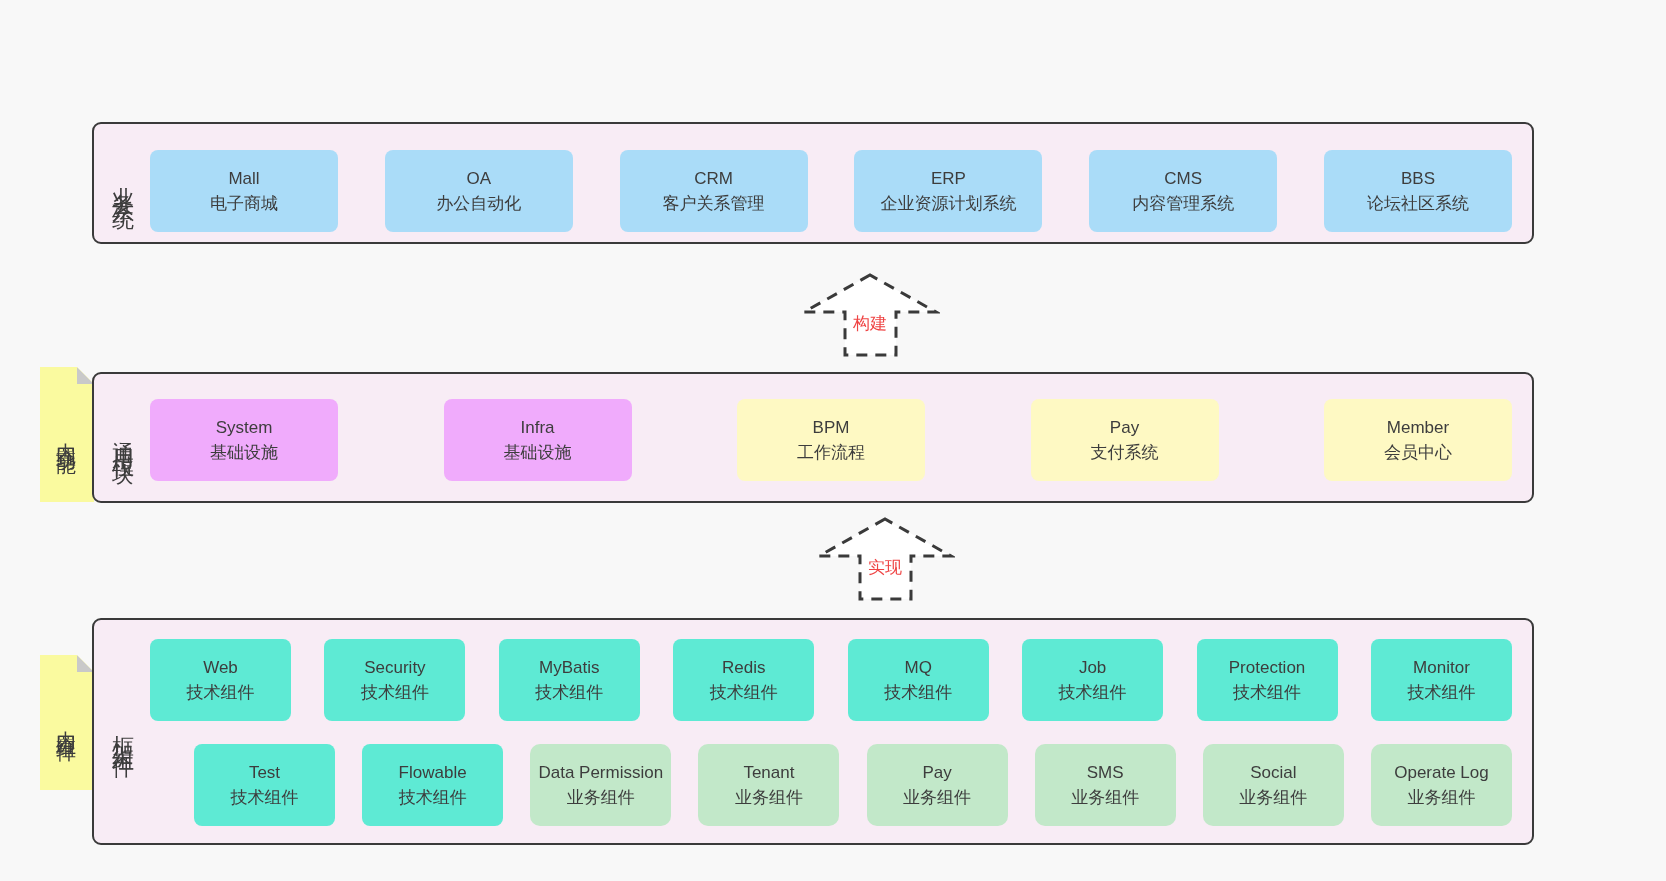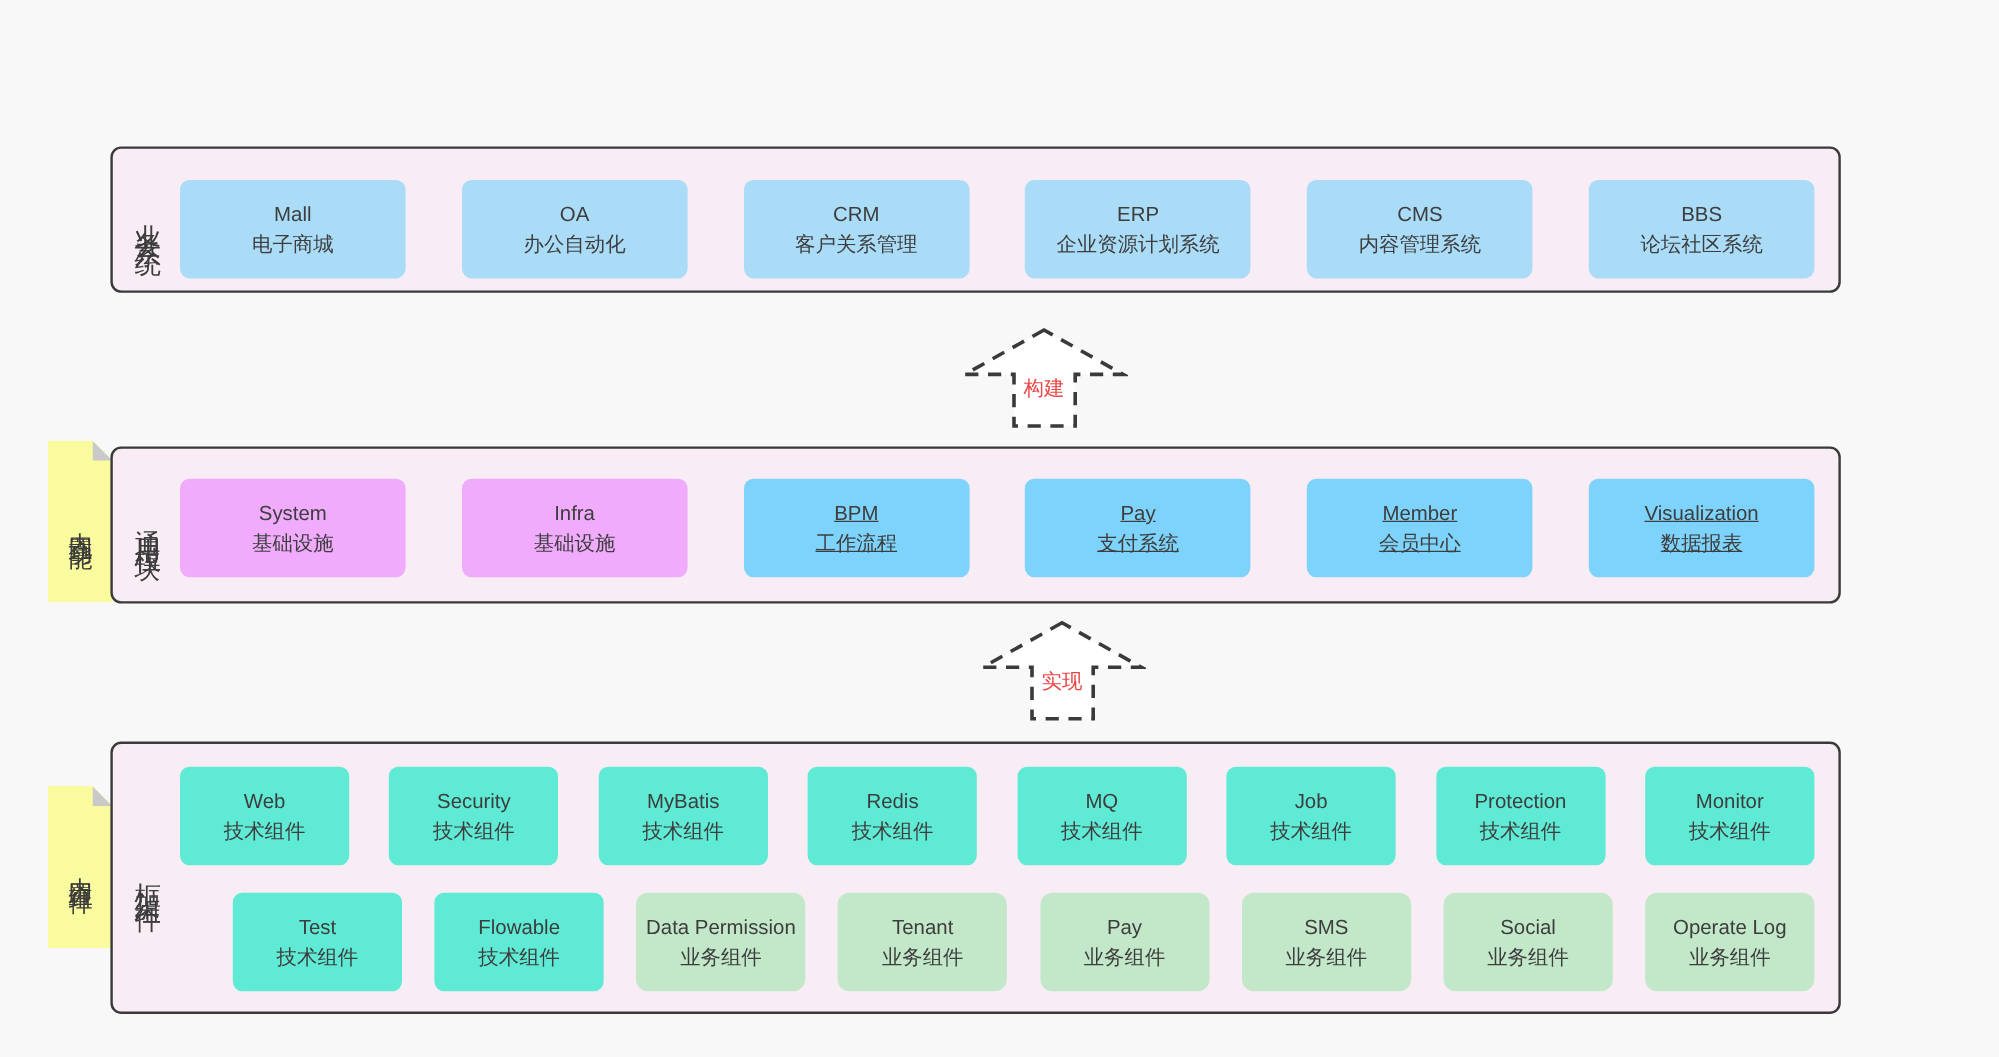--- a/index.html
+++ b/index.html
@@ -50,21 +50,21 @@
     align-items:center;justify-content:center;
     text-align:center;
     font-size:17px;line-height:25px;
     color:#3d3d3d;
     padding:0 6px;box-sizing:border-box;
   }
   .box-wide{width:188px;}
   .box-narrow{width:141px;}
   .box[data-variant="blue"]{background:#aadcf8;}
   .box[data-variant="red"]{background:#f0abfc;}
-  .box[data-variant="pink"]{background:#7dd3fc;text-decoration:underline;}
+  .box[data-variant="pink"]{background:#fef9c3;}
   .box[data-variant="green"]{background:#5eead4;}
   .box[data-variant="lightgreen"]{background:#c2e8c9;border-radius:10px;}
 
   
   .note{
     position:absolute;left:40px;width:54px;
     background:#fafa9f;
     clip-path:polygon(0 0,calc(100% - 17px) 0,100% 17px,100% 100%,0 100%);
     z-index:1;
     display:flex;align-items:center;justify-content:center;
@@ -155,24 +155,20 @@
         <div>工作流程</div>
       </div>
       <div class="box box-wide" data-variant="pink">
         <div>Pay</div>
         <div>支付系统</div>
       </div>
       <div class="box box-wide" data-variant="pink">
         <div>Member</div>
         <div>会员中心</div>
       </div>
-      <div class="box box-wide" data-variant="pink">
-        <div>Visualization</div>
-        <div>数据报表</div>
-      </div>
     </div>
   </div>
 
   <div class="arrow arrow-2">
     <svg viewBox="0 0 140 86">
       <polygon points="70,3 4,40 45,40 45,83 96,83 96,40 136,40" fill="#ffffff" stroke="#3a3a3a" stroke-width="3" stroke-dasharray="11 8" stroke-linejoin="miter"></polygon>
     </svg>
     <div class="arrow-label">实现</div>
   </div>
 

